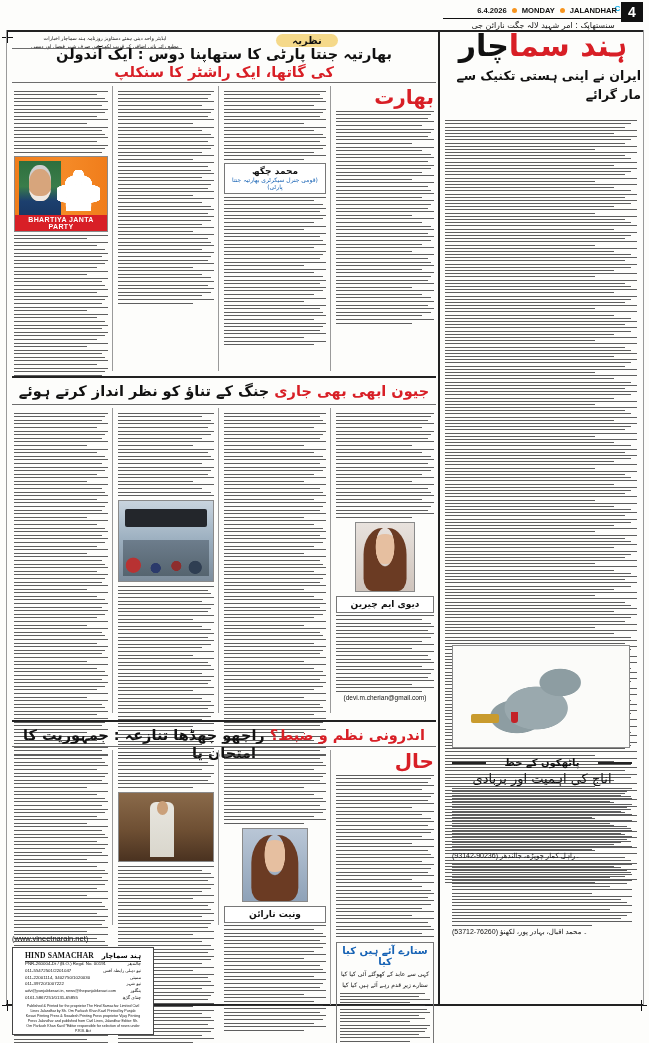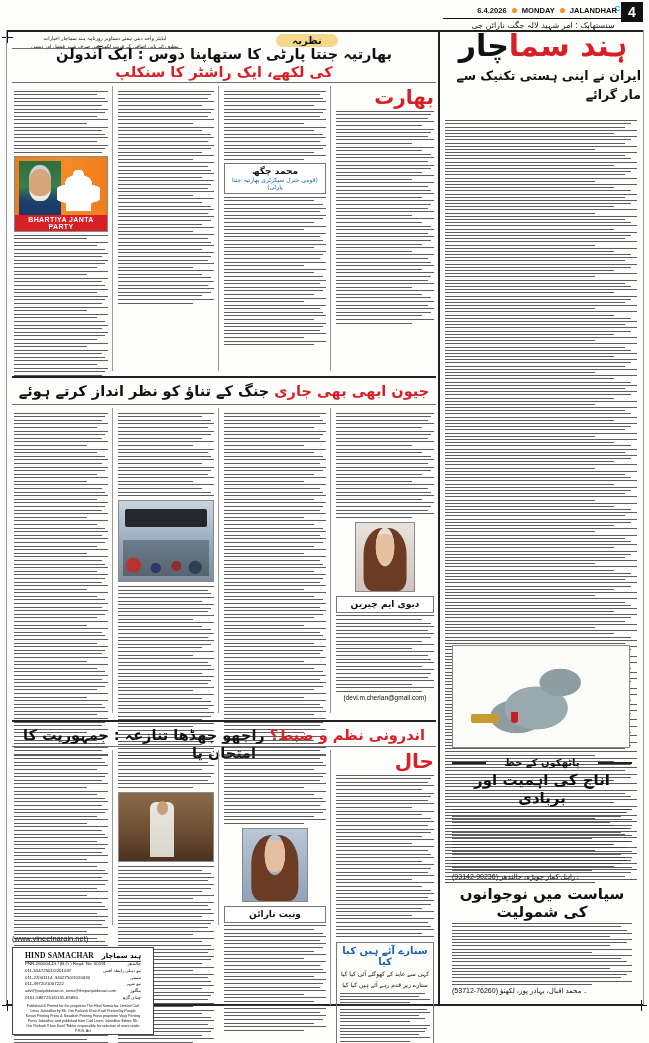--- a/index.html
+++ b/index.html
@@ -196,21 +196,21 @@
   
   .letters-rule {
     display:flex; align-items:center; gap:18px; margin:5px 0 3px;
   }
   .letters-rule .ln { flex:1; height:2px; background:#222; }
   .letters-rule .tx {
     font-family:"DejaVu Sans", sans-serif; font-size:10px; font-weight:bold; color:#111;
   }
   .letter-title {
     text-align:center; font-family:"DejaVu Sans", sans-serif;
-    font-weight:bold; font-size:15px; color:#111; margin:3px 0 2px;
+    font-weight:normal; font-size:13px; color:#111; margin:3px 0 2px;
   }
   .letter-sign {
     text-align:left; font-family:"Liberation Sans", sans-serif;
     font-size:7px; color:#111; margin-top:2px; direction:rtl;
   }
 
   
   .imprint {
     position:absolute; left:12px; top:947px; width:142px; height:88px;
     border:1px solid #444; background:#fff; padding:3px 12px;
@@ -568,21 +568,20 @@
         <i class="s1"></i>
           <i class="s4"></i>
           <i class="s2"></i>
           <i class="s1"></i>
           <i class="s5"></i>
       </div>
       <div class="letter-sign">۔راہل کمار چوپڑہ، جالندھر (90236-93142)</div>
     </div>
 
     <div style="margin-top:4px;">
-      <div class="letter-title urdu">سیاست میں نوجوانوں کی شمولیت</div>
       <div class="body-lines dense">
         <i class="s1"></i>
           <i class="s2"></i>
           <i class="s4"></i>
           <i class="s1"></i>
           <i class="s3"></i>
         <i class="s1"></i>
           <i class="s4"></i>
           <i class="s3"></i>
           <i class="s1"></i>
@@ -609,21 +608,21 @@
   </div>
   <div class="hline" style="left:12px; top:48px; width:170px;"></div>
 
   <div style="position:absolute; left:252px; top:30px; width:110px; text-align:center;">
     <span class="tag-pill urdu">نظریہ</span>
   </div>
 
   <div class="head-big urdu" style="position:absolute; left:12px; top:45px; width:424px; font-size:14.5px;">
     <span>بھارتیہ جنتا پارٹی کا ستھاپنا دوس : ایک آندولن</span>
   </div>
-  <div class="head-big urdu head-red" style="position:absolute; left:12px; top:63px; width:424px; font-size:14.5px;">کی لکھے، ایک راشٹر کا سنکلپ</div>
+  <div class="head-big urdu head-red" style="position:absolute; left:12px; top:63px; width:424px; font-size:14.5px;">کی گاتھا، ایک راشٹر کا سنکلپ</div>
 
   <div class="hline" style="left:12px; top:82px; width:424px;"></div>
 
   <div class="vline" style="left:112px; top:86px; height:285px;"></div>
   <div class="vline" style="left:218px; top:86px; height:285px;"></div>
   <div class="vline" style="left:330px; top:86px; height:285px;"></div>
 
   <div class="col" style="left:336px; top:88px; width:98px;">
     <div style="text-align:right;">
       <span class="drop-cap urdu">بھارت</span>

